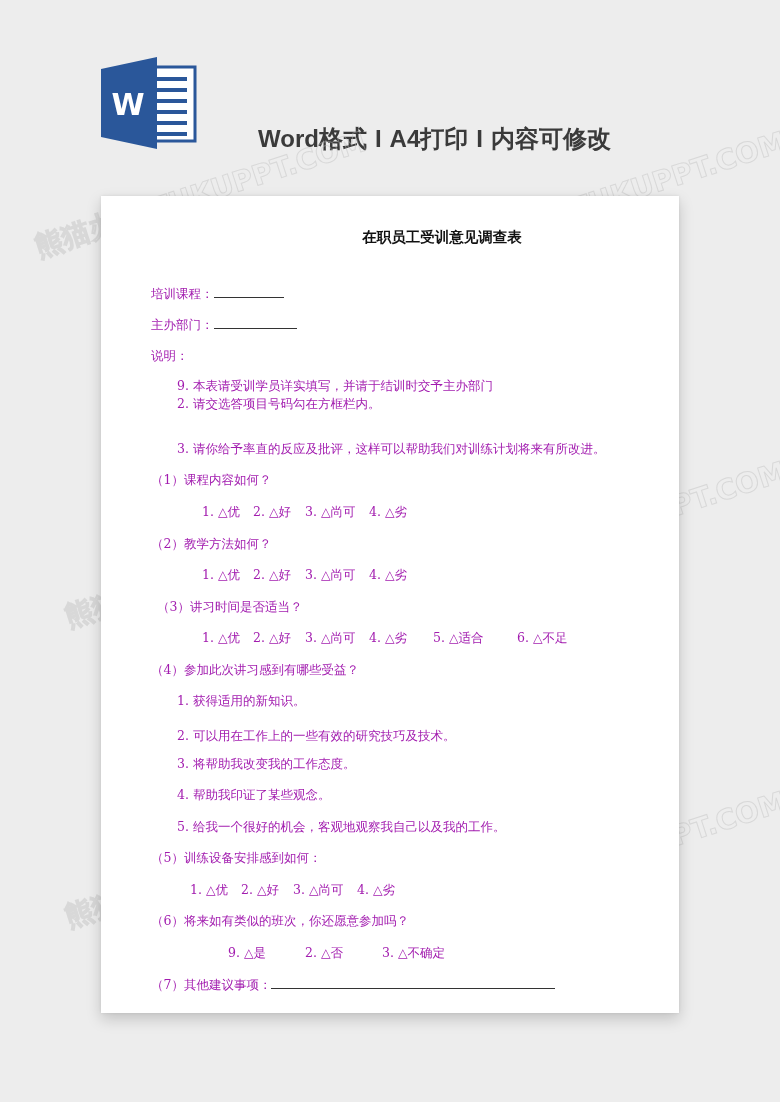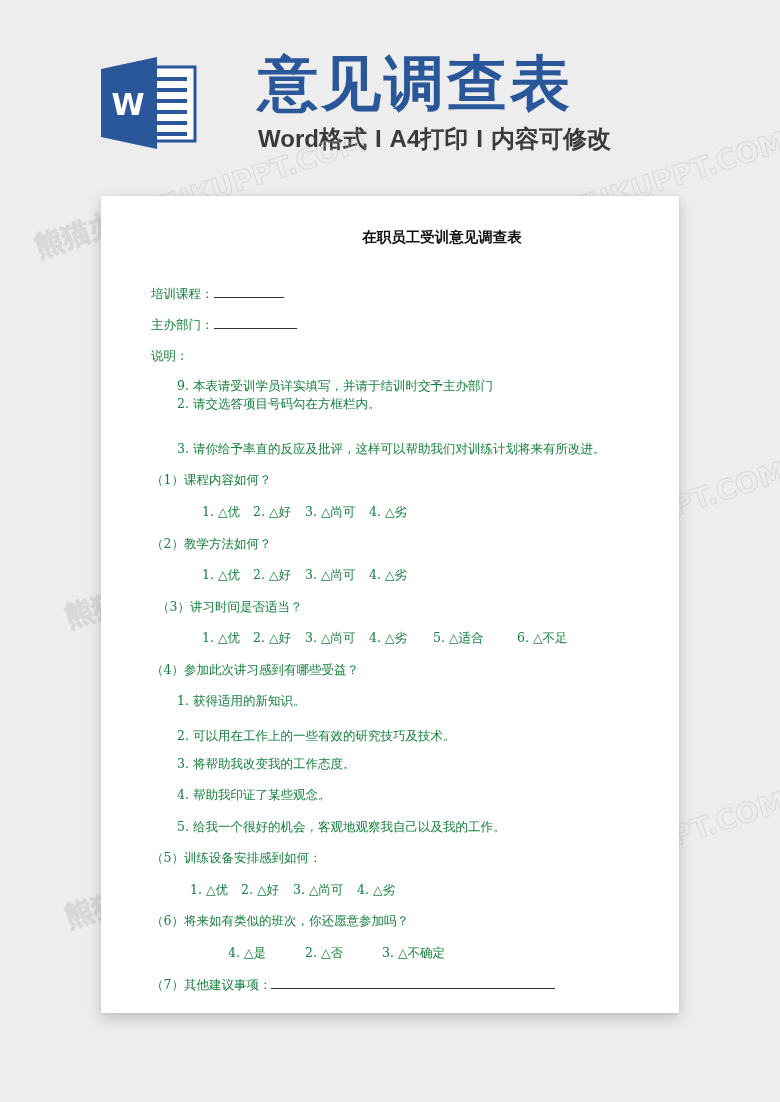--- a/index.html
+++ b/index.html
@@ -29,21 +29,21 @@
     transform:rotate(-18deg); transform-origin:left top; pointer-events:none;
     -webkit-text-stroke:1px rgba(190,190,190,0.45); color:transparent;
   }
 
   .page {
     position:absolute; left:101px; top:196px; width:578px; height:817px;
     background:#ffffff;
     box-shadow:0 6px 14px rgba(0,0,0,0.18), 0 0 3px rgba(0,0,0,0.08);
   }
   .doc-text {
-    font-family:"DejaVu Serif", serif; color:#15803d; font-size:12.5px;
+    font-family:"DejaVu Serif", serif; color:#a21caf; font-size:12.5px;
     position:absolute; white-space:nowrap; line-height:16px;
   }
   .doc-title {
     position:absolute; left:0; width:682px; top:32px; text-align:center;
     font-family:"DejaVu Sans", sans-serif; font-weight:bold; font-size:14.5px; color:#111;
   }
   .blank-line {
     display:inline-block; border-bottom:1px solid #333; height:12px; vertical-align:baseline;
   }
   .opt { display:inline-block; }
@@ -56,21 +56,20 @@
     <rect x="36" y="10" width="58" height="74" fill="#ffffff" stroke="#2a579a" stroke-width="3"></rect>
     <rect x="52" y="20" width="34" height="4" fill="#2a579a"></rect>
     <rect x="52" y="31" width="34" height="4" fill="#2a579a"></rect>
     <rect x="52" y="42" width="34" height="4" fill="#2a579a"></rect>
     <rect x="52" y="53" width="34" height="4" fill="#2a579a"></rect>
     <rect x="52" y="64" width="34" height="4" fill="#2a579a"></rect>
     <rect x="52" y="75" width="34" height="4" fill="#2a579a"></rect>
     <polygon points="0,12 56,0 56,92 0,80" fill="#2a579a"></polygon>
     <text x="27" y="58" text-anchor="middle" font-family="DejaVu Sans, sans-serif" font-weight="bold" font-size="30" fill="#ffffff">W</text>
   </svg>
-  <div class="banner-title">意见调查表</div>
   <div class="banner-sub">
     <span>Word格式</span><span class="sep">I</span><span>A4打印</span><span class="sep">I</span><span>内容可修改</span>
   </div>
 </div>
 
 <div class="watermark" style="left:30px;top:230px;">熊猫办公 TUKUPPT.COM</div>
 <div class="watermark" style="left:450px;top:230px;">熊猫办公 TUKUPPT.COM</div>
 <div class="watermark" style="left:60px;top:600px;">熊猫办公 TUKUPPT.COM</div>
 <div class="watermark" style="left:450px;top:560px;">熊猫办公 TUKUPPT.COM</div>
 <div class="watermark" style="left:60px;top:900px;">熊猫办公 TUKUPPT.COM</div>
@@ -113,19 +112,19 @@
   <div class="doc-text" style="left:76px;top:591px;">4. 帮助我印证了某些观念。</div>
   <div class="doc-text" style="left:76px;top:623px;">5. 给我一个很好的机会，客观地观察我自己以及我的工作。</div>
 
   <div class="doc-text" style="left:50px;top:654px;">（5）训练设备安排感到如何：</div>
   <div class="doc-text" style="left:89px;top:686px;">
     <span class="opt" style="width:51px;">1. △优</span><span class="opt" style="width:52px;">2. △好</span><span class="opt" style="width:64px;">3. △尚可</span><span class="opt">4. △劣</span>
   </div>
 
   <div class="doc-text" style="left:50px;top:717px;">（6）将来如有类似的班次，你还愿意参加吗？</div>
   <div class="doc-text" style="left:127px;top:749px;">
-    <span class="opt" style="width:77px;">4. △是</span><span class="opt" style="width:77px;">2. △否</span><span class="opt">3. △不确定</span>
+    <span class="opt" style="width:77px;">9. △是</span><span class="opt" style="width:77px;">2. △否</span><span class="opt">3. △不确定</span>
   </div>
 
   <div class="doc-text" style="left:50px;top:780px;">
     <span>（7）其他建议事项：</span><span class="blank-line" style="width:284px;"></span>
   </div>
 </div>
 
 </body></html>

